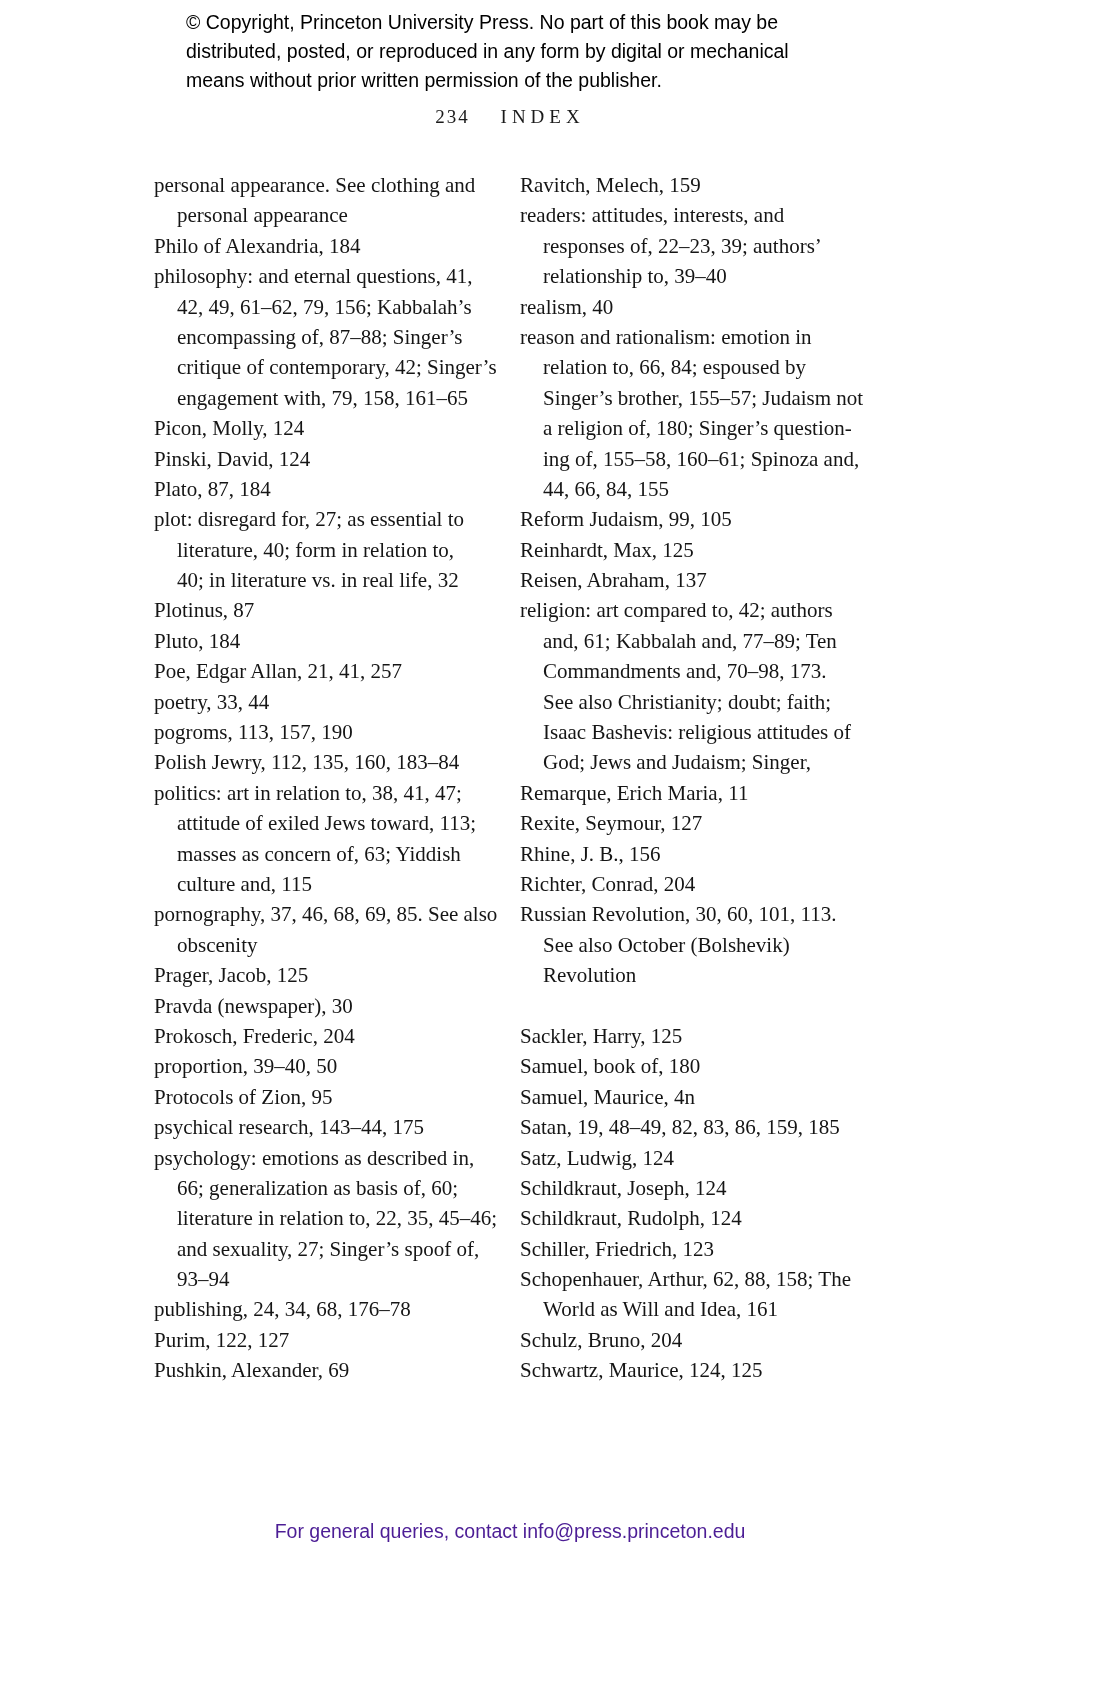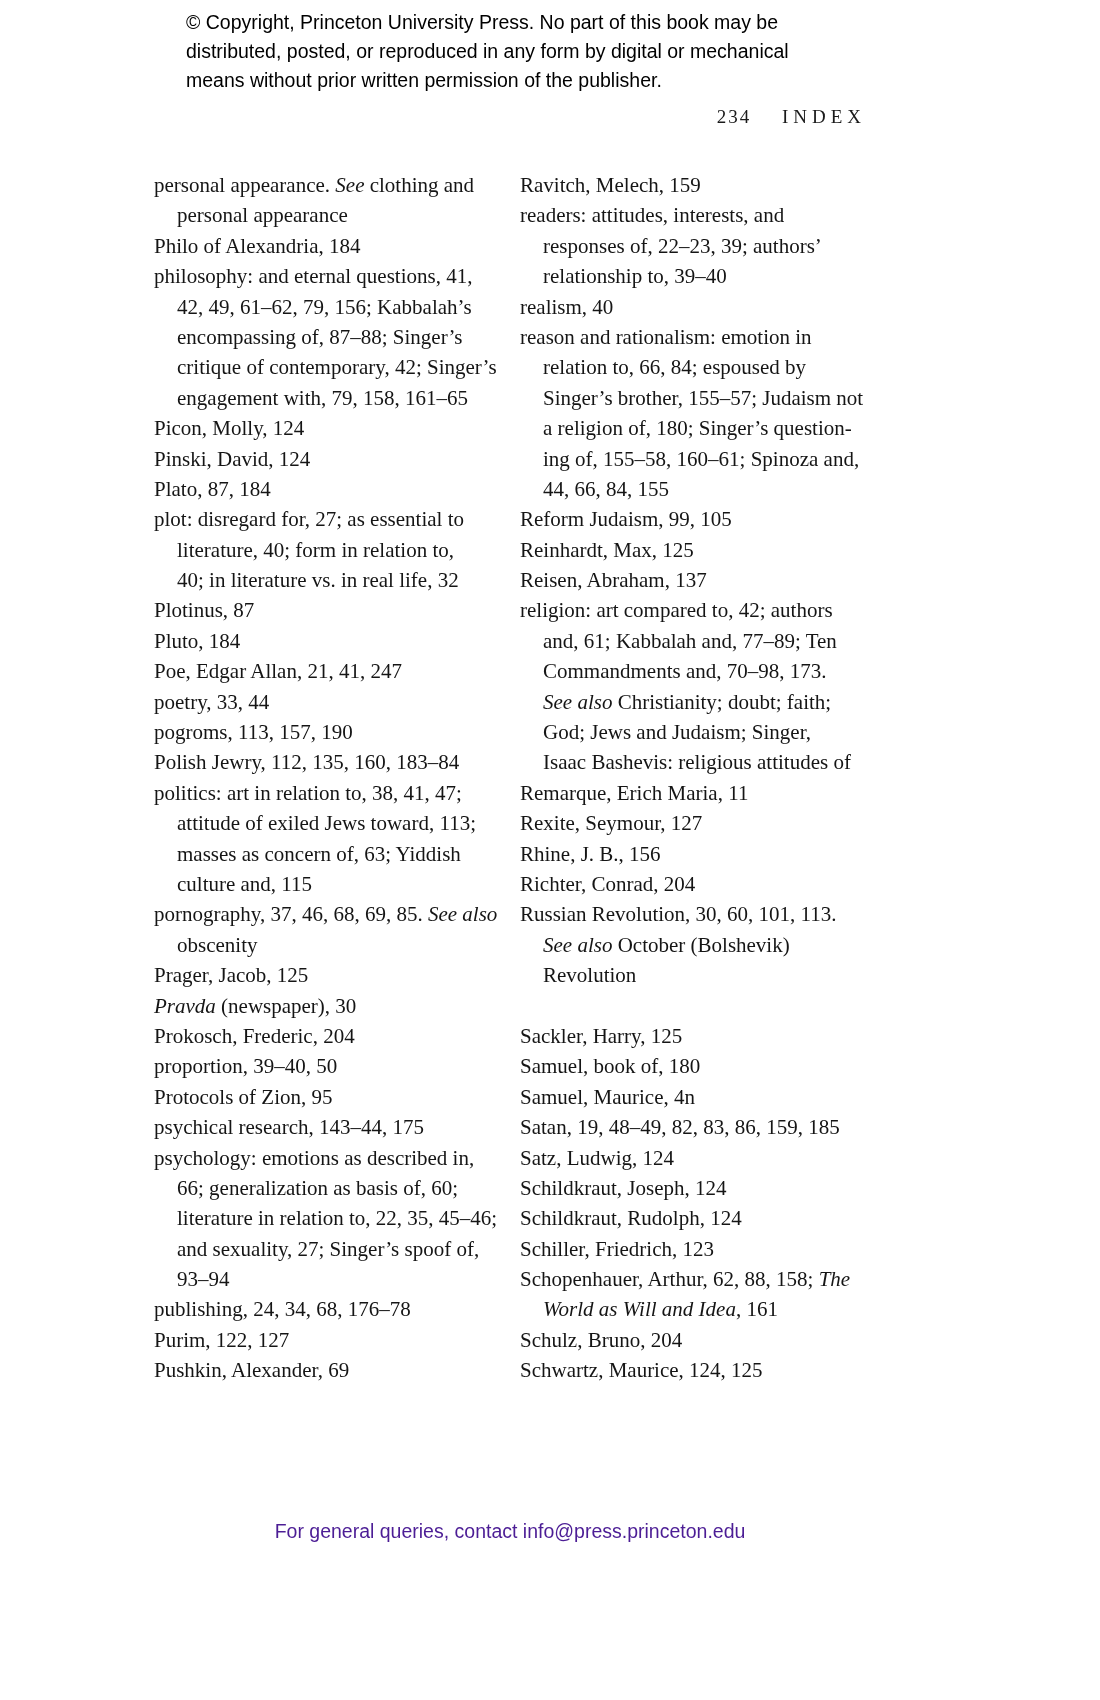--- a/index.html
+++ b/index.html
@@ -19,21 +19,21 @@
     font-family: "Liberation Sans", sans-serif;
     font-size: 19.5px;
     line-height: 29px;
     color: #000000;
   }
   .pagehead {
     position: absolute;
     left: 154px;
     top: 106px;
     width: 712px;
-    text-align: right;
+    text-align: center;
     font-family: "Liberation Serif", serif;
     font-size: 19px;
     color: #1a1a1a;
   }
   .pagehead .pagenum { letter-spacing: 2px; }
   .pagehead .section {
     margin-left: 26px;
     letter-spacing: 5px;
   }
   .col {
@@ -45,21 +45,21 @@
   }
   .col-left  { left: 154px; width: 372px; }
   .col-right { left: 520px; width: 385px; }
   .line {
     height: 30.4px;
     line-height: 30.4px;
     white-space: nowrap;
   }
   .line.indent { padding-left: 23px; }
   .line.blank { }
-  .it { font-style: italic; }
+  .it { }
   .footer {
     position: absolute;
     left: 154px;
     top: 1520px;
     width: 712px;
     text-align: center;
     font-family: "Liberation Sans", sans-serif;
     font-size: 19.5px;
     color: #4c1d95;
   }
@@ -86,21 +86,21 @@
       <div class="line indent"><span>critique of contemporary, 42; Singer’s</span></div>
       <div class="line indent"><span>engagement with, 79, 158, 161–65</span></div>
       <div class="line"><span>Picon, Molly, 124</span></div>
       <div class="line"><span>Pinski, David, 124</span></div>
       <div class="line"><span>Plato, 87, 184</span></div>
       <div class="line"><span>plot: disregard for, 27; as essential to</span></div>
       <div class="line indent"><span>literature, 40; form in relation to,</span></div>
       <div class="line indent"><span>40; in literature vs. in real life, 32</span></div>
       <div class="line"><span>Plotinus, 87</span></div>
       <div class="line"><span>Pluto, 184</span></div>
-      <div class="line"><span>Poe, Edgar Allan, 21, 41, 247</span></div>
+      <div class="line"><span>Poe, Edgar Allan, 21, 41, 257</span></div>
       <div class="line"><span>poetry, 33, 44</span></div>
       <div class="line"><span>pogroms, 113, 157, 190</span></div>
       <div class="line"><span>Polish Jewry, 112, 135, 160, 183–84</span></div>
       <div class="line"><span>politics: art in relation to, 38, 41, 47;</span></div>
       <div class="line indent"><span>attitude of exiled Jews toward, 113;</span></div>
       <div class="line indent"><span>masses as concern of, 63; Yiddish</span></div>
       <div class="line indent"><span>culture and, 115</span></div>
       <div class="line"><span>pornography, 37, 46, 68, 69, 85. </span><span class="it">See also</span></div>
       <div class="line indent"><span>obscenity</span></div>
       <div class="line"><span>Prager, Jacob, 125</span></div>
@@ -131,22 +131,22 @@
       <div class="line indent"><span>a religion of, 180; Singer’s question-</span></div>
       <div class="line indent"><span>ing of, 155–58, 160–61; Spinoza and,</span></div>
       <div class="line indent"><span>44, 66, 84, 155</span></div>
       <div class="line"><span>Reform Judaism, 99, 105</span></div>
       <div class="line"><span>Reinhardt, Max, 125</span></div>
       <div class="line"><span>Reisen, Abraham, 137</span></div>
       <div class="line"><span>religion: art compared to, 42; authors</span></div>
       <div class="line indent"><span>and, 61; Kabbalah and, 77–89; Ten</span></div>
       <div class="line indent"><span>Commandments and, 70–98, 173.</span></div>
       <div class="line indent"><span class="it">See also</span><span> Christianity; doubt; faith;</span></div>
+      <div class="line indent"><span>Isaac Bashevis: religious attitudes of</span></div>
       <div class="line indent"><span>God; Jews and Judaism; Singer,</span></div>
-      <div class="line indent"><span>Isaac Bashevis: religious attitudes of</span></div>
       <div class="line"><span>Remarque, Erich Maria, 11</span></div>
       <div class="line"><span>Rexite, Seymour, 127</span></div>
       <div class="line"><span>Rhine, J. B., 156</span></div>
       <div class="line"><span>Richter, Conrad, 204</span></div>
       <div class="line"><span>Russian Revolution, 30, 60, 101, 113.</span></div>
       <div class="line indent"><span class="it">See also</span><span> October (Bolshevik)</span></div>
       <div class="line indent"><span>Revolution</span></div>
       <div class="line blank"></div>
       <div class="line"><span>Sackler, Harry, 125</span></div>
       <div class="line"><span>Samuel, book of, 180</span></div>

